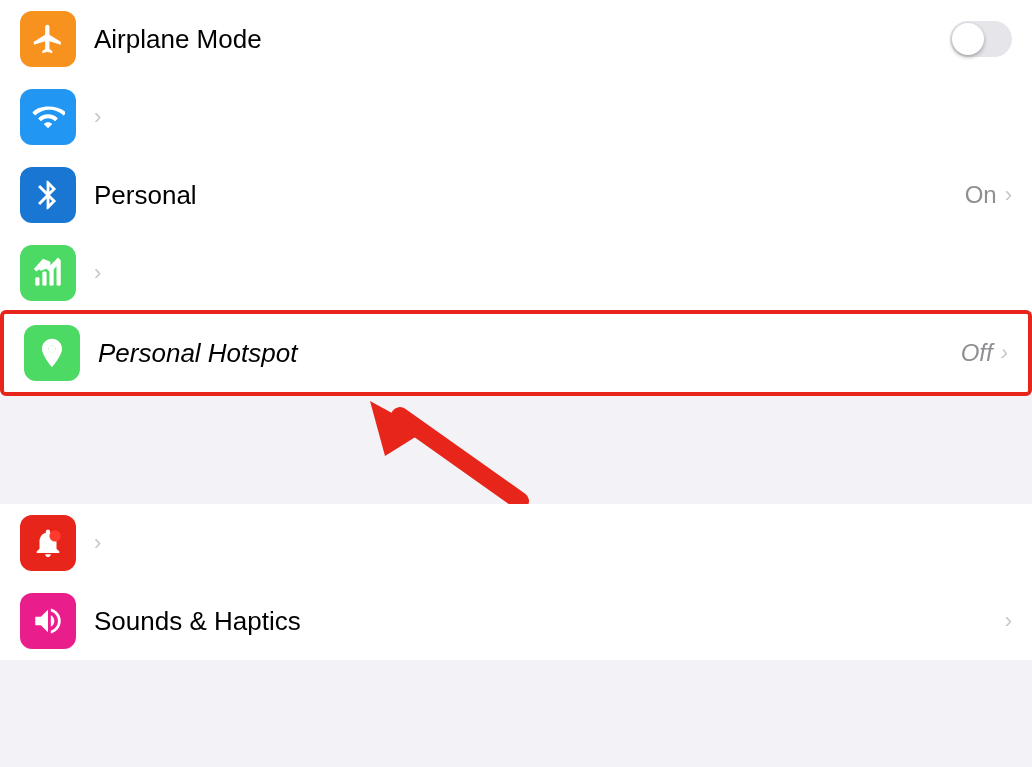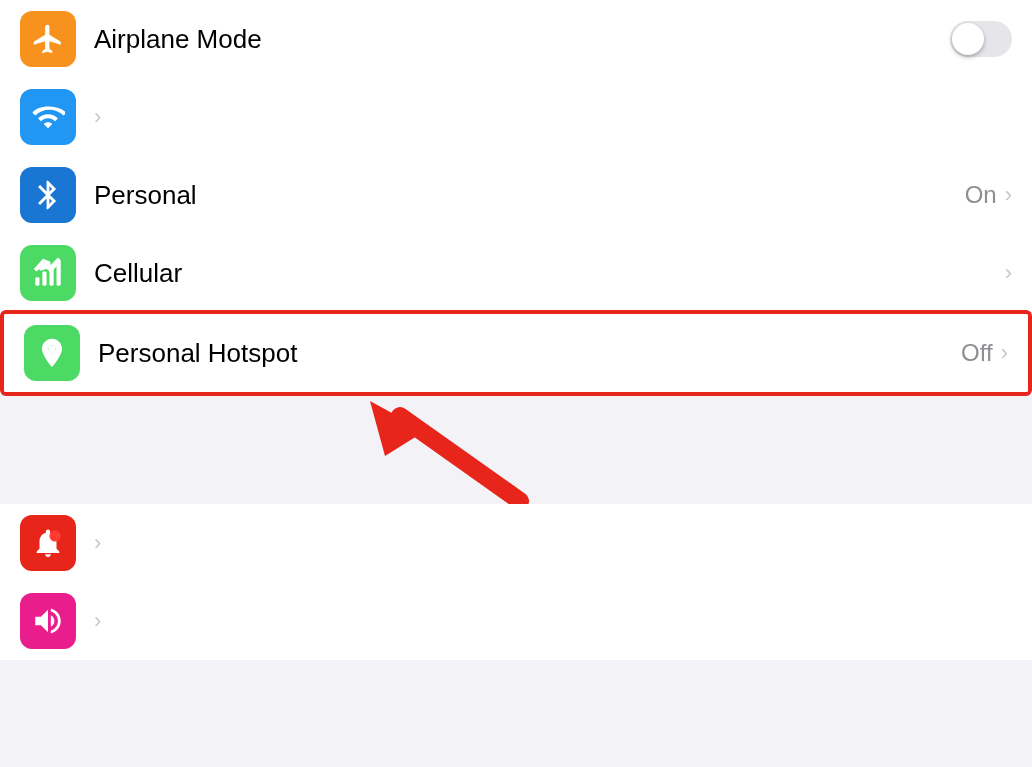--- a/index.html
+++ b/index.html
@@ -170,26 +170,25 @@
       <div class="icon-wrapper green-cell">
         <svg viewBox="0 0 24 24" xmlns="http://www.w3.org/2000/svg">
           <path d="M1 9l2 2c2.49-2.49 5.82-3.9 9.41-3.97L14 9.7V3.3L8.21 1 1 9zm21.31-6.71L20 0l-6 6-3-3-6 6 1.41 1.41L11 8.83l3 3 7-7-1.41-1.41L20 3.17z" transform="scale(0.9) translate(1.2,1.2)"></path>
 
           <rect x="3" y="15" width="3" height="6" rx="1"></rect>
           <rect x="8" y="11" width="3" height="10" rx="1"></rect>
           <rect x="13" y="7" width="3" height="14" rx="1"></rect>
           <rect x="18" y="3" width="3" height="18" rx="1"></rect>
         </svg>
       </div>
-      <span class="item-label">Cellular</span>
       <span class="chevron">›</span>
     </div>
 
     <div class="highlight-wrapper">
-      <div class="settings-item" style="background:#fff;">
+      <div class="settings-item" style="background:#fff;font-style:italic;">
         <div class="icon-wrapper green-hotspot">
           <svg viewBox="0 0 24 24" xmlns="http://www.w3.org/2000/svg" fill="white">
             <path d="M12 2C8.13 2 5 5.13 5 9c0 5.25 7 13 7 13s7-7.75 7-13c0-3.87-3.13-7-7-7zm0 9.5c-1.38 0-2.5-1.12-2.5-2.5s1.12-2.5 2.5-2.5 2.5 1.12 2.5 2.5-1.12 2.5-2.5 2.5z"></path>
             <circle cx="12" cy="9" r="2.5"></circle>
             <path d="M7 9c0-1.1.4-2.1 1-2.9L6.6 4.7C5.6 5.9 5 7.4 5 9s.6 3.1 1.6 4.3l1.4-1.4C7.4 11.1 7 10.1 7 9zm10 0c0 1.1-.4 2.1-1 2.9l1.4 1.4C18.4 12.1 19 10.6 19 9s-.6-3.1-1.6-4.3l-1.4 1.4c.6.8 1 1.8 1 2.9z" opacity="0.7"></path>
           </svg>
         </div>
         <span class="item-label">Personal Hotspot</span>
         <span class="item-value">Off</span>
         <span class="chevron">›</span>
@@ -223,18 +222,19 @@
       </div>
       <span class="chevron">›</span>
     </div>
 
     <div class="settings-item">
       <div class="icon-wrapper pink-sounds">
         <svg viewBox="0 0 24 24" xmlns="http://www.w3.org/2000/svg" fill="white">
           <path d="M3 9v6h4l5 5V4L7 9H3zm13.5 3c0-1.77-1.02-3.29-2.5-4.03v8.05c1.48-.73 2.5-2.25 2.5-4.02zM14 3.23v2.06c2.89.86 5 3.54 5 6.71s-2.11 5.85-5 6.71v2.06c4.01-.91 7-4.49 7-8.77s-2.99-7.86-7-8.77z"></path>
         </svg>
       </div>
+      <span class="item-label">Sounds &amp; Haptics</span>
       <span class="chevron">›</span>
     </div>
 
   </div>
 
 </div>
 
 </body></html>

